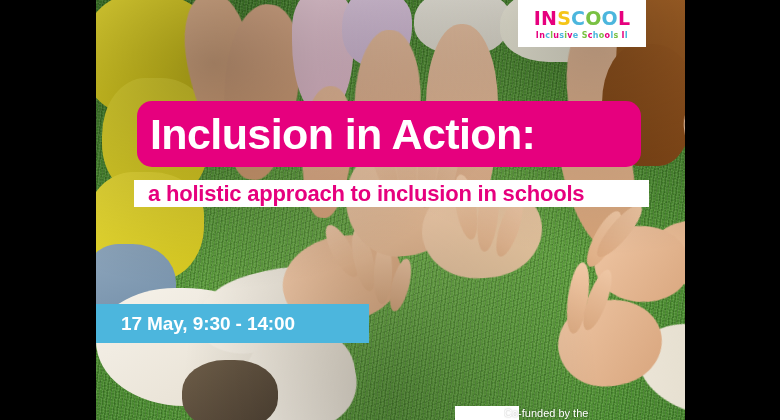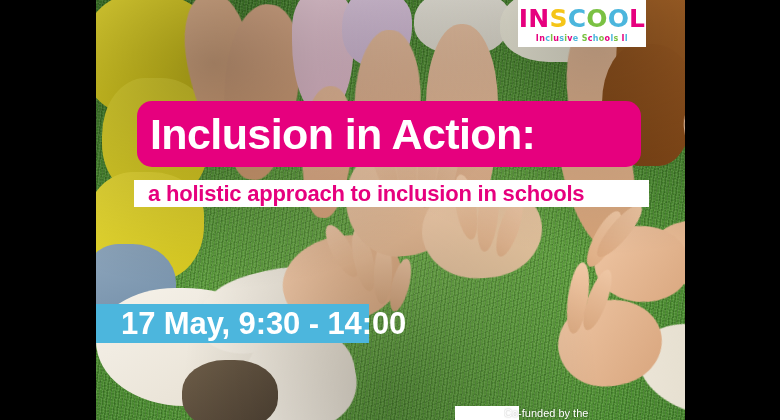--- a/index.html
+++ b/index.html
@@ -153,21 +153,21 @@
     height: 47px;
     background: #ffffff;
     display: flex;
     flex-direction: column;
     align-items: center;
     justify-content: center;
     padding-top: 2px;
     box-sizing: border-box;
   }
   .logo-word {
-    font-size: 25px;
+    font-size: 19px;
     font-weight: 700;
     letter-spacing: 0.2px;
     line-height: 1;
     font-family: "DejaVu Sans", sans-serif;
     white-space: nowrap;
   }
   .logo-sub {
     margin-top: 4px;
     font-size: 8px;
     font-weight: 700;
@@ -228,21 +228,21 @@
     width: 273px;
     height: 39px;
     background: #4cb6dd;
     display: flex;
     align-items: center;
     box-sizing: border-box;
     padding-left: 25px;
   }
   .date-band span {
     color: #ffffff;
-    font-size: 31px;
+    font-size: 19px;
     font-weight: 700;
     letter-spacing: -0.1px;
     line-height: 1;
     white-space: nowrap;
   }
 
   .place-band {
     position: absolute;
     left: 96px;
     top: 356px;

